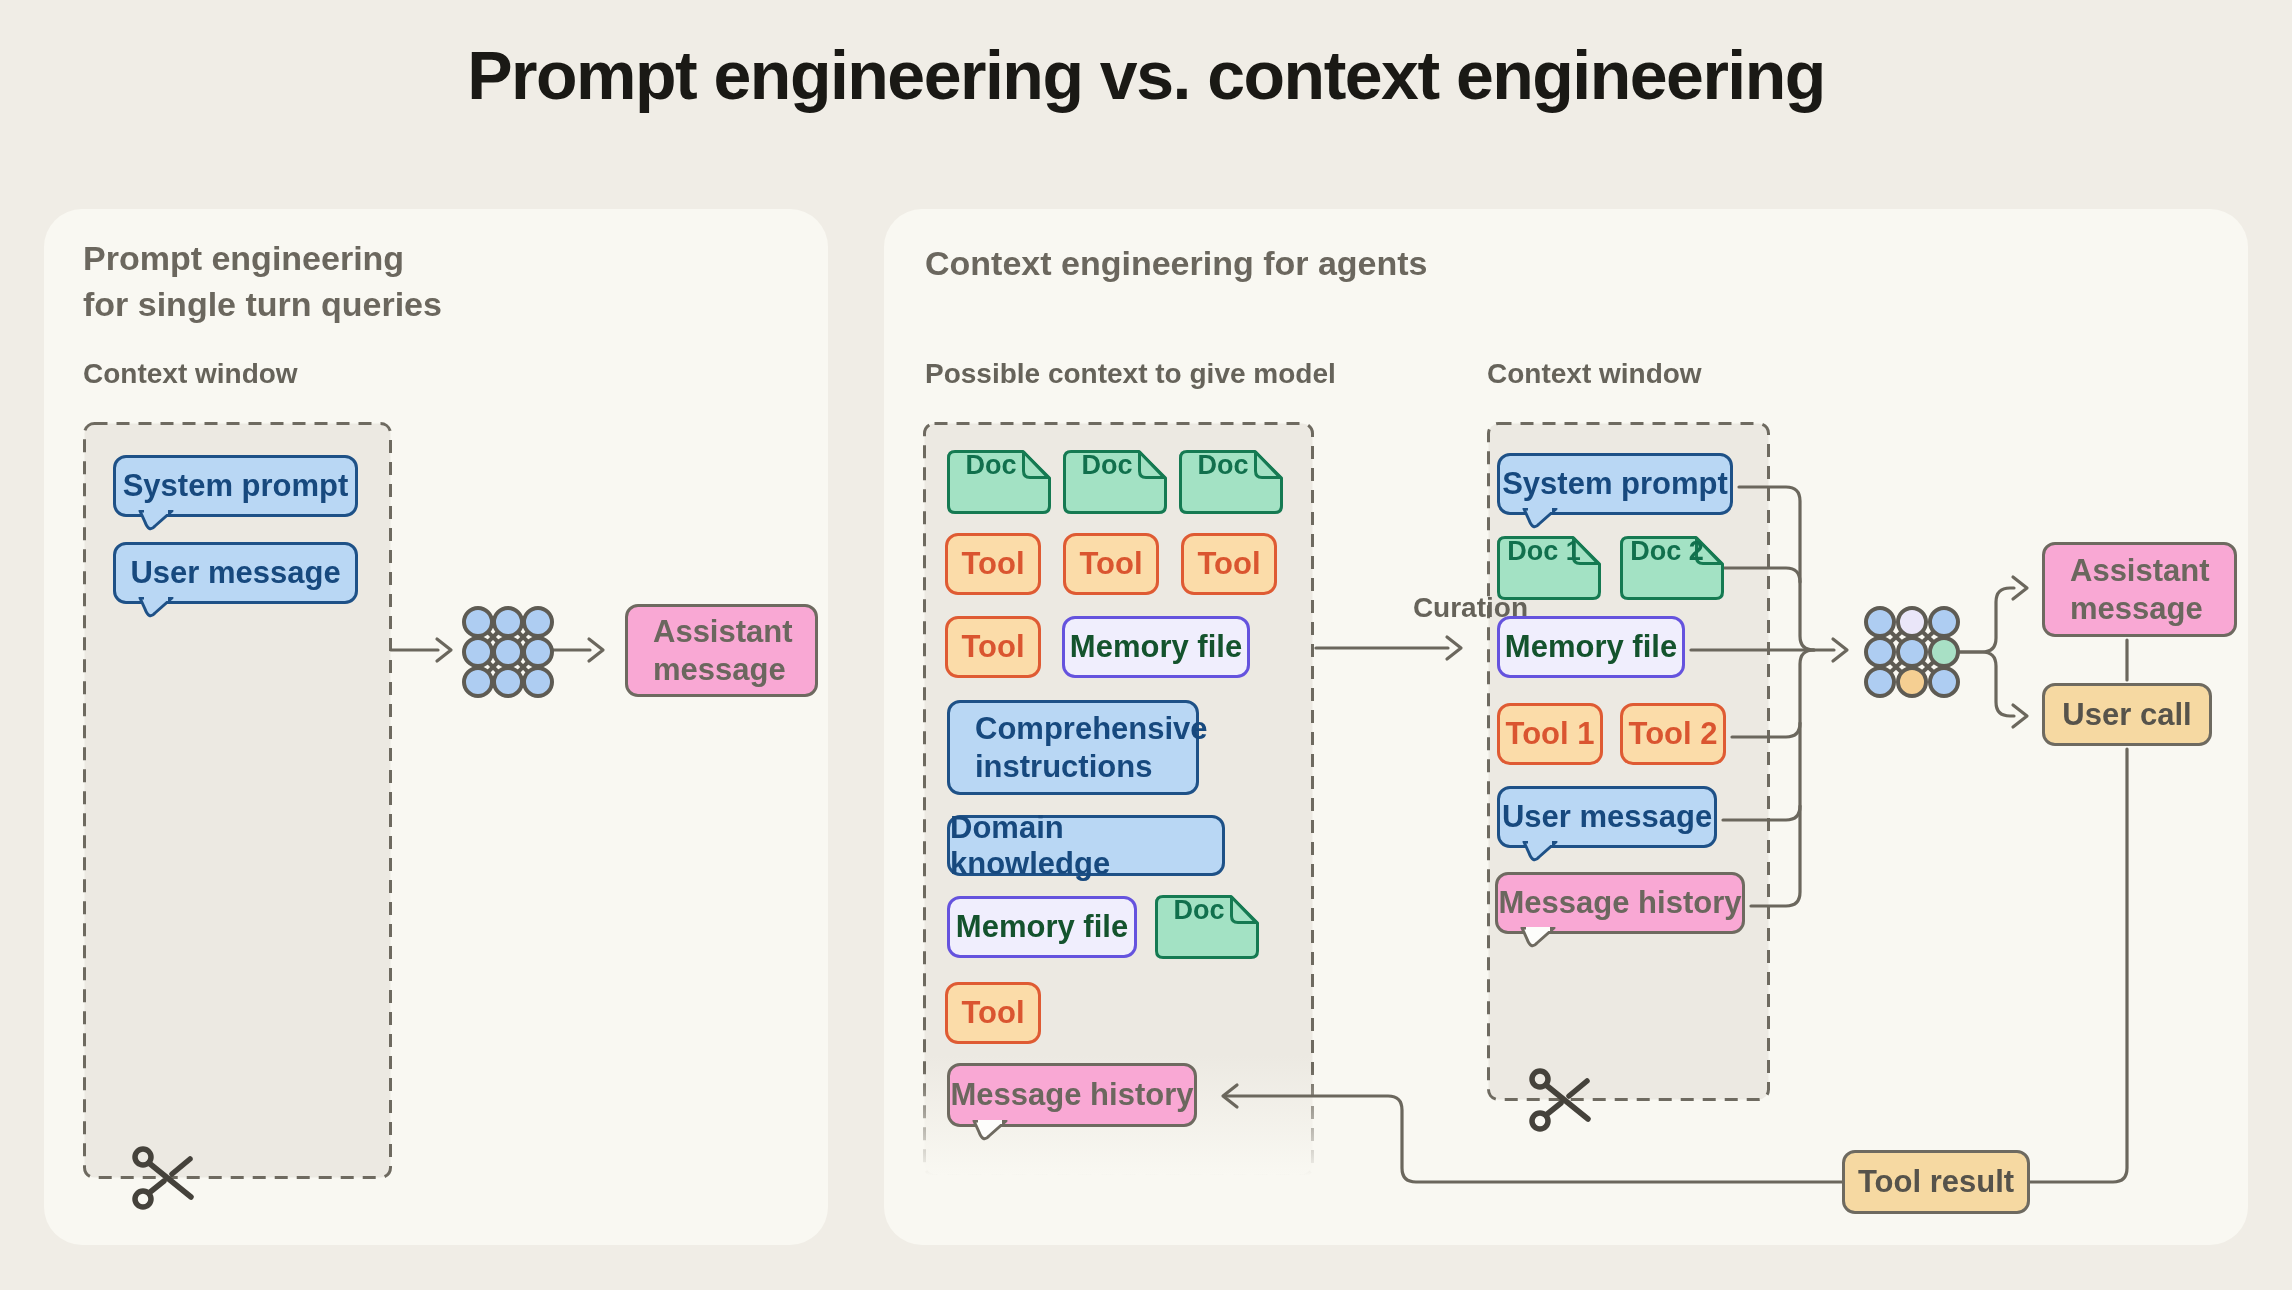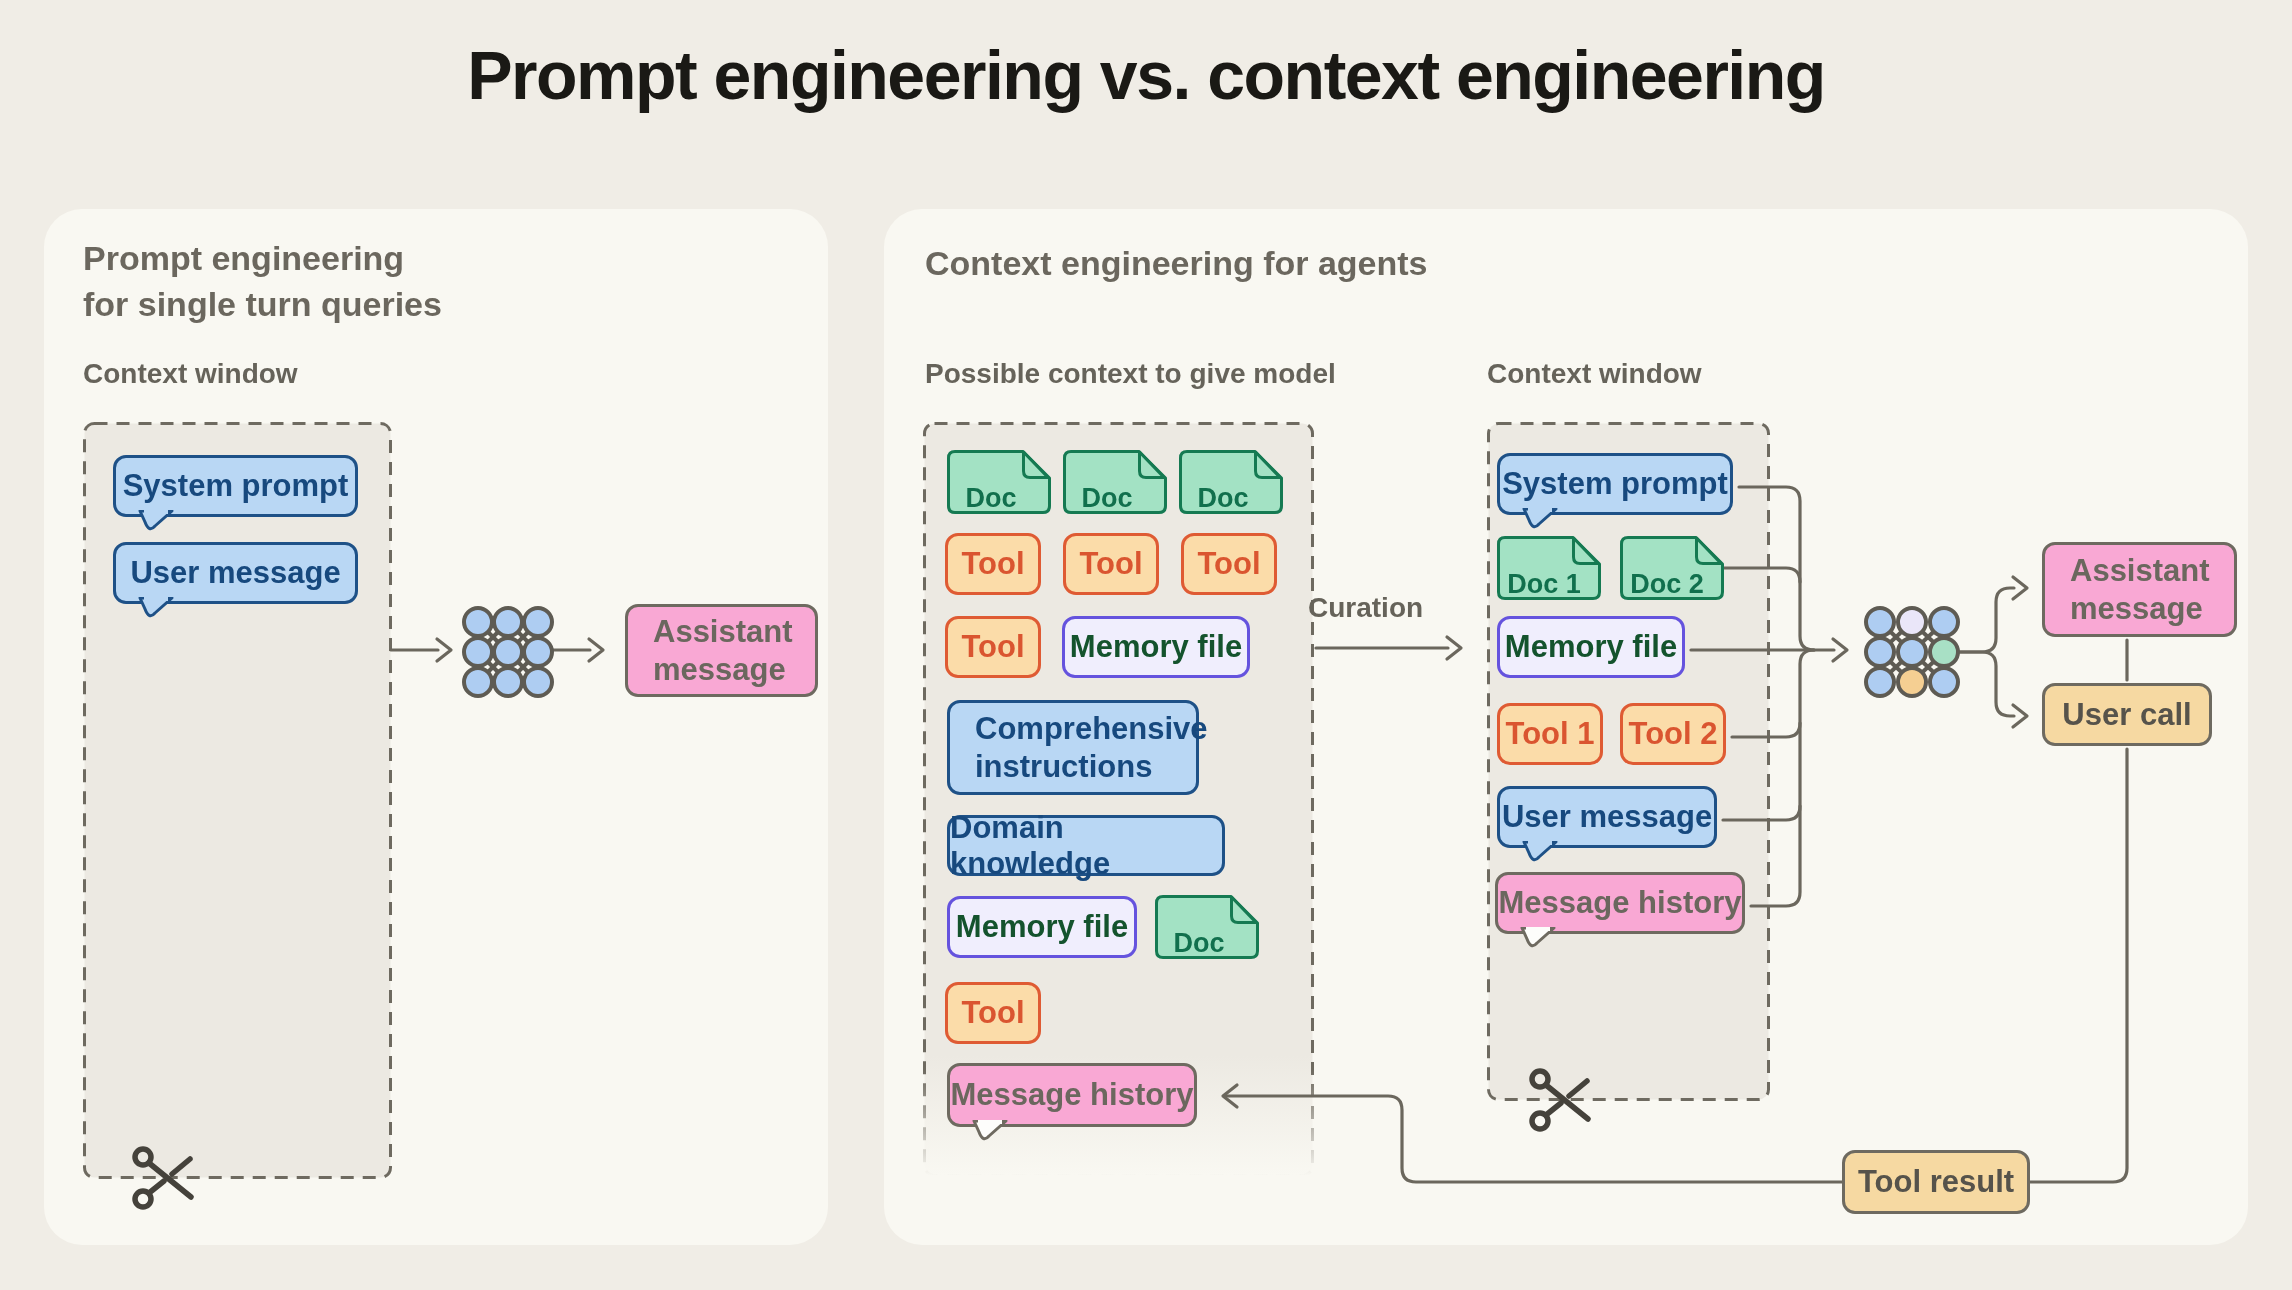--- a/index.html
+++ b/index.html
@@ -18,41 +18,41 @@
   .orange{background:#FBDCA9;border-color:#DF5B33;color:#DA5530;}
   .purple{background:#F0EEFD;border-color:#6553DE;color:#14532d;}
   .tan{background:#F6D9A2;border-color:#6E6A60;color:#56534B;}
   .white{background:#f9a8d4;border-color:#6E6A60;color:#6B675E;align-items:center;}
   .left-al{justify-content:flex-start;text-align:left;padding-left:25px;line-height:1.22;}
   .bubble{--f:#B9D7F4;--s:#1E5187;}
   .bubble.white{--f:#FDFDFB;--s:#6E6A60;}
   .bubble .tail{position:absolute;left:22px;bottom:-20px;}
   .bubble .tail path{fill:var(--f);stroke:var(--s);stroke-width:3;stroke-linejoin:round;}
   .bubble .tail rect{fill:var(--f);}
-  .doc{position:absolute;z-index:4;display:flex;align-items:flex-end;justify-content:center;}
+  .doc{position:absolute;z-index:4;display:flex;align-items:flex-start;justify-content:center;}
   .doc svg{position:absolute;left:0;top:0;}
   .doc span{position:relative;font-size:27px;font-weight:bold;color:#11704D;padding-right:16px;}
 </style>
 </head>
 <body>
 
 <div id="stage">
 
   <div id="title">Prompt engineering vs. context engineering</div>
 
   <div class="card" style="left:44px;top:209px;width:784px;height:1036px"></div>
   <div class="card" style="left:884px;top:209px;width:1364px;height:1036px"></div>
 
   <div class="panel-heading" style="left:925px;top:241px">Context engineering for agents</div>
   <div class="panel-heading" style="left:83px;top:236px">Prompt engineering
 for single turn queries</div>
   <div class="sub-label" style="left:83px;top:358px">Context window</div>
   <div class="sub-label" style="left:925px;top:358px">Possible context to give model</div>
   <div class="sub-label" style="left:1487px;top:358px">Context window</div>
-  <div class="sub-label" style="left:1308px;top:592px;width:160px;text-align:left">Curation</div>
+  <div class="sub-label" style="left:1368px;top:592px;width:160px;text-align:right">Curation</div>
 
   <svg id="overlay" width="2292" height="1290" viewBox="0 0 2292 1290">
     <defs>
       <linearGradient id="fadeStroke" x1="0" y1="0" x2="0" y2="1">
         <stop offset="0" stop-color="#6E6A60"></stop>
           <stop offset="0.86" stop-color="#6E6A60"></stop>
         <stop offset="1" stop-color="#6E6A60" stop-opacity="0"></stop>
       </linearGradient>
       <linearGradient id="fadeFill" x1="0" y1="0" x2="0" y2="1">
         <stop offset="0" stop-color="#ECE9E2"></stop>

